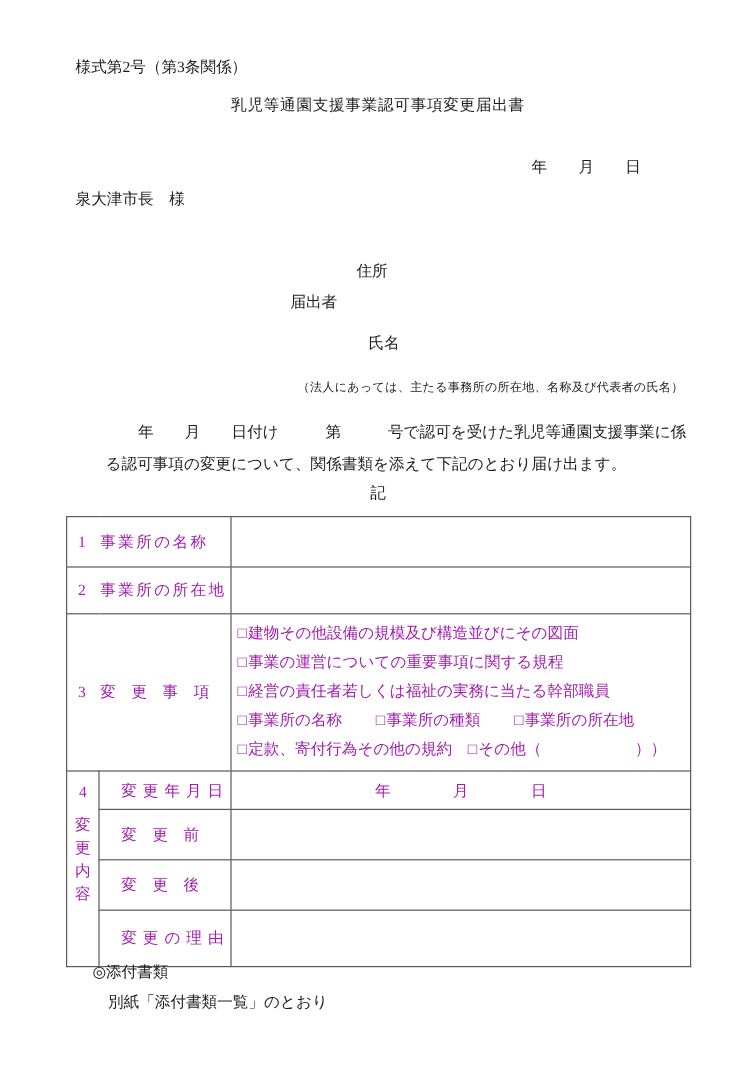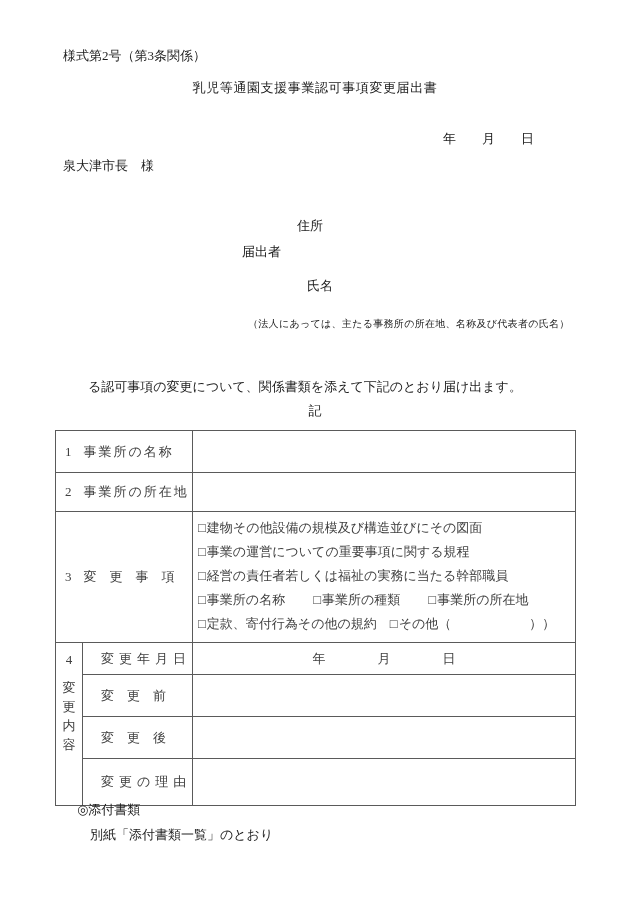--- a/index.html
+++ b/index.html
@@ -20,21 +20,21 @@
   .ls2 { letter-spacing: 2px; }
   .sp  { letter-spacing: 5px; }
 
   
   table.form-table {
     position: absolute; left: 55px; top: 430px;
     width: 520px;
     border-collapse: collapse;
     table-layout: fixed;
     font-size: 13px;
-    color: #404040;
+    color: #a21caf;
   }
   col.c-no  { width: 27px; }
   col.c-sub { width: 110px; }
   col.c-val { width: 383px; }
   td.cell {
     border: 1px solid #5a5a5a;
     padding: 0;
     vertical-align: middle;
   }
   td.label-cell { padding-left: 9px; }
@@ -79,20 +79,21 @@
   <div class="abs" style="left:63px; top:158px;">泉大津市長　様</div>
 
   <div class="abs" style="left:297px; top:218px;">住所</div>
 
   <div class="abs" style="left:242px; top:244px;">届出者</div>
 
   <div class="abs" style="left:307px; top:278px;">氏名</div>
 
   <div class="abs note" style="left:248px; top:302px;margin-top:14px;">（法人にあっては、主たる事務所の所在地、名称及び代表者の氏名）</div>
 
+  <div class="abs" style="left:115px; top:352px;">年　　月　　日付け　　　第　　　号で認可を受けた乳児等通園支援事業に係</div>
 
   <div class="abs" style="left:88px; top:379px;">る認可事項の変更について、関係書類を添えて下記のとおり届け出ます。</div>
 
   <div class="abs centered" style="top:403px;">記</div>
 
   <table class="form-table">
     <colgroup>
         <col class="c-no">
         <col class="c-sub">
         <col class="c-val">

